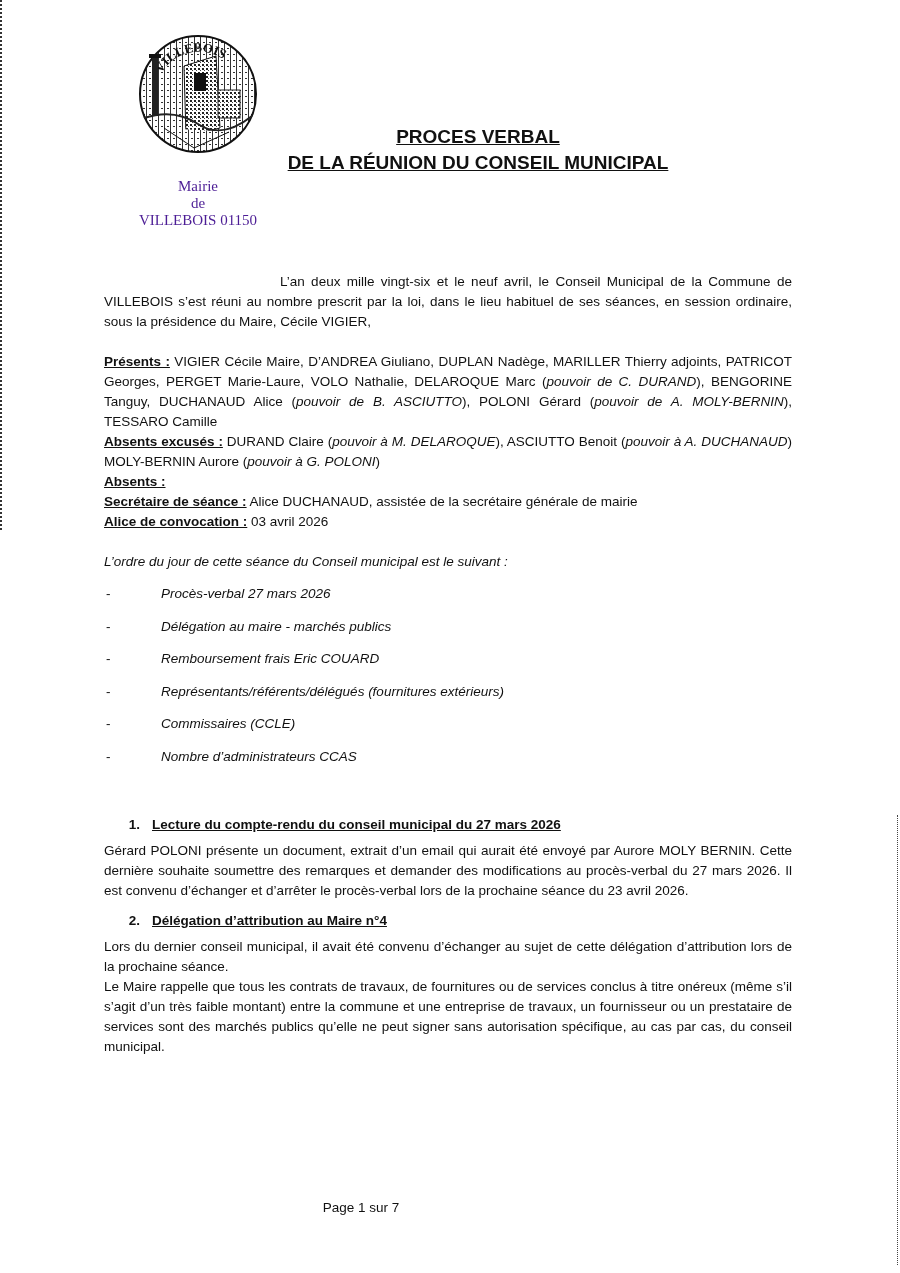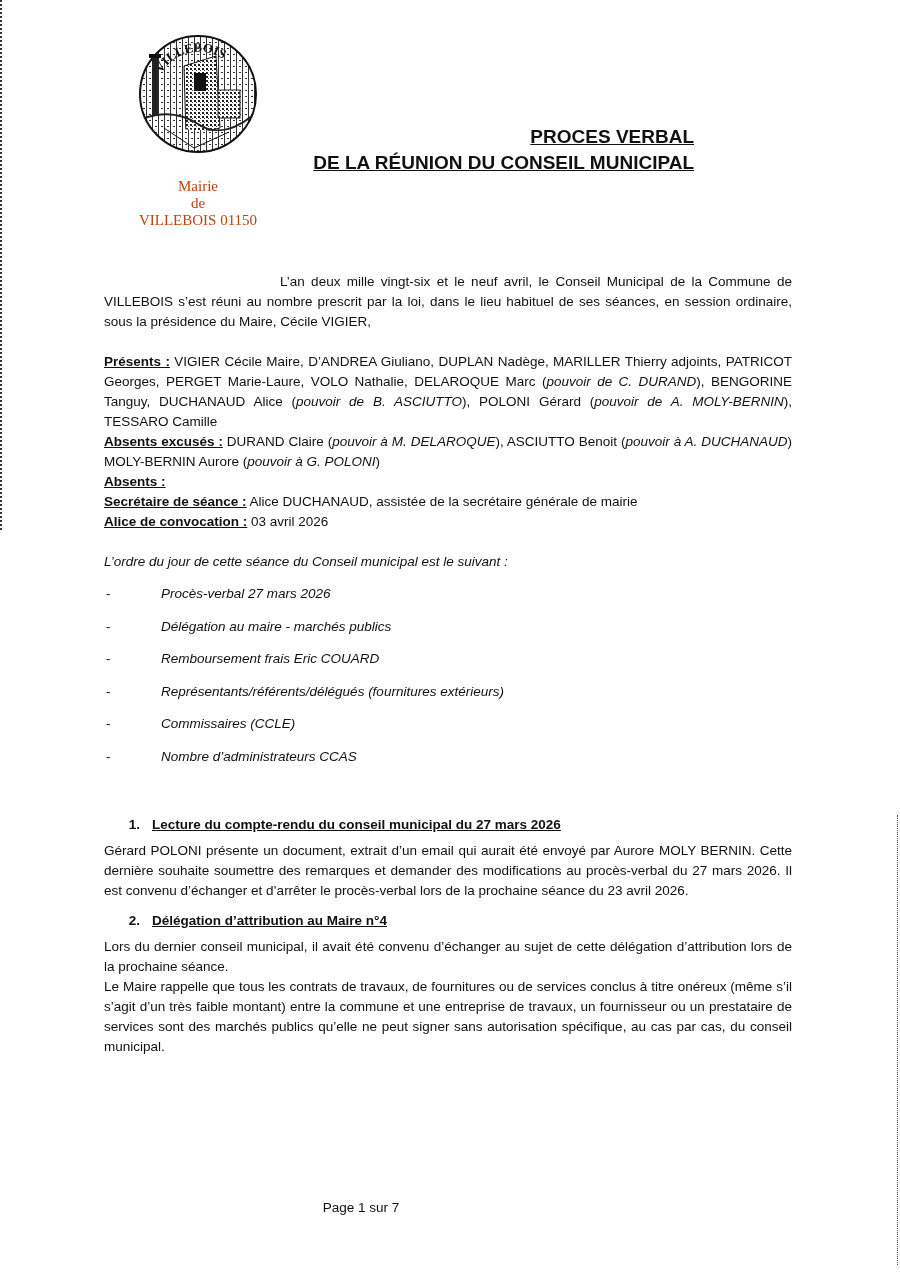--- a/index.html
+++ b/index.html
@@ -16,24 +16,24 @@
       border-right: 1px dotted #444;
     }
     .logo-block {
       position: absolute; left: 128px; top: 28px; width: 140px; text-align: center;
     }
     .seal {
       width: 128px; height: 128px; margin: 0 auto; position: relative;
     }
     .logo-caption {
       font-family: "Liberation Serif", serif; font-size: 15px; line-height: 17px;
-      margin-top: 22px; color: #c2410c;
+      margin-top: 22px; color: #4c1d95;
     }
     .title-block {
-      position: absolute; left: 262px; top: 124px; width: 432px; text-align: right;
+      position: absolute; left: 262px; top: 124px; width: 432px; text-align: center;
       font-family: "Liberation Sans", sans-serif; font-weight: bold; font-size: 19px;
     }
     .title-block .t { text-decoration: underline; display: block; line-height: 26px; }
     .title-block .t3 { margin-top: 19px; }
     .content {
       position: absolute; left: 104px; top: 272px; width: 688px;
       font-size: 13.5px; line-height: 20px; text-align: justify;
     }
     .content p { margin: 0; }
     .intro { text-indent: 176px; }

